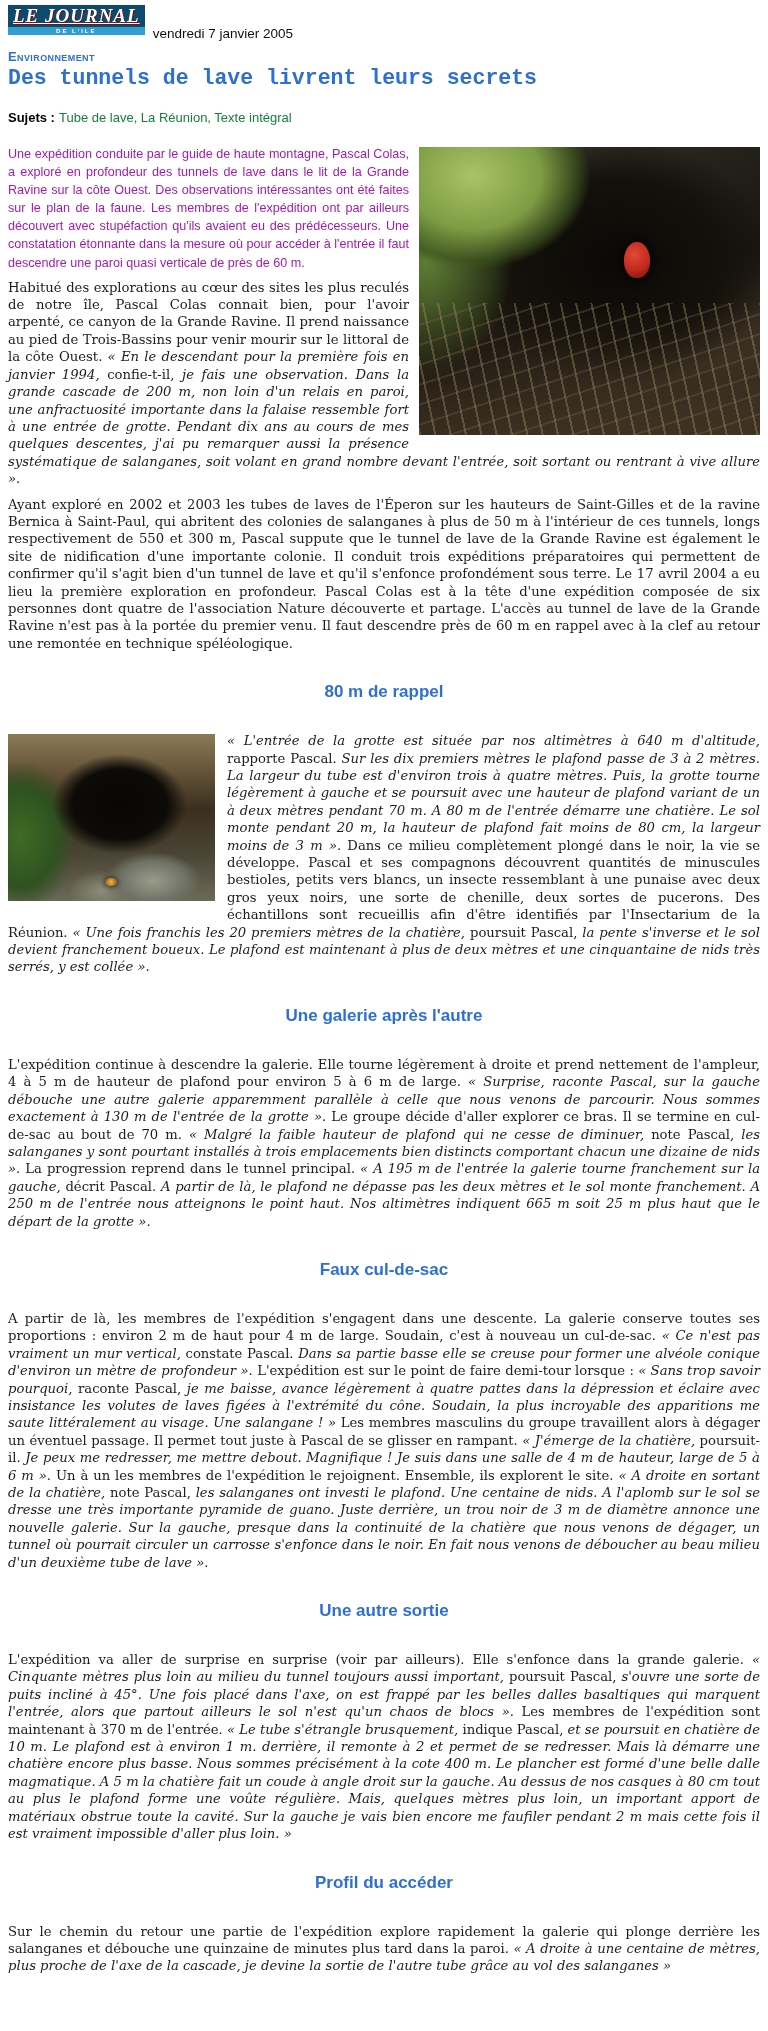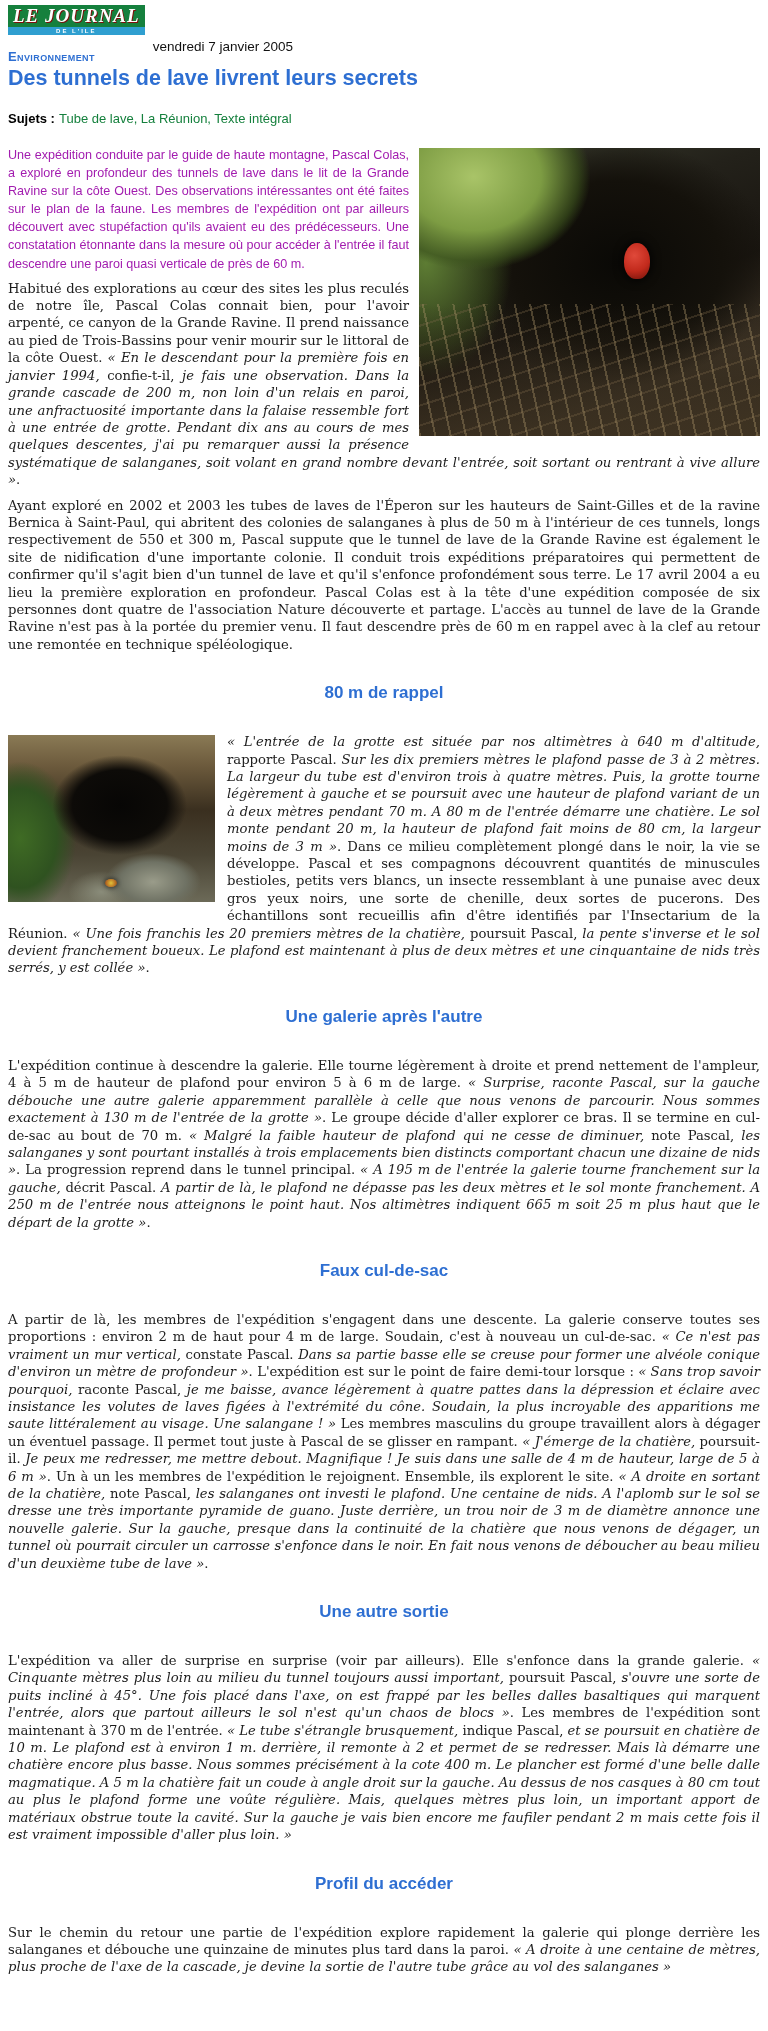--- a/index.html
+++ b/index.html
@@ -5,43 +5,43 @@
   html,body{margin:0;padding:0;background:#fff;}
   .page{
     width:768px;min-height:2031px;box-sizing:border-box;
     padding:5px 8px 24px;background:#fff;color:#1c1c1c;
     font-family:"DejaVu Serif","Liberation Serif",serif;
   }
   
   .masthead{display:flex;align-items:flex-end;margin:0 0 12px;}
   .logo{display:inline-block;text-decoration:none;line-height:0;}
   .logo-red{
-    display:block;background:#15803d;color:#fff;
+    display:block;background:#0c4a6e;color:#fff;
     font-family:"Liberation Serif","DejaVu Serif",serif;
     font-style:italic;font-weight:bold;font-size:19px;line-height:22px;
-    padding:0 5px;letter-spacing:1px;text-shadow:1px 1px 0 #7e100c;
+    padding:0 5px;letter-spacing:1px;text-shadow:1px 1px 0 #7e100c;text-decoration:underline;
   }
   .logo-blue{
     display:block;background:#2f9fd0;color:#fff;
     font-family:"Liberation Sans","DejaVu Sans",sans-serif;
     font-weight:bold;font-size:6px;line-height:8px;text-align:center;
     letter-spacing:2px;
   }
   .issue-date{
     font-family:"Liberation Sans","DejaVu Sans",sans-serif;
-    font-size:13.5px;color:#111;margin-left:8px;position:relative;top:19px;
+    font-size:13.5px;color:#111;margin-left:8px;position:relative;top:6px;
   }
   
   .rubric{
     font-family:"Liberation Sans","DejaVu Sans",sans-serif;
     font-variant:small-caps;font-weight:bold;font-size:13px;
     color:#2e6fd2;letter-spacing:.4px;margin:14px 0 1px;
   }
   h1.title{
-    font-family:Liberation Sans, sans-serif;
+    font-family:Liberation Mono, monospace;
     font-size:21.5px;font-weight:bold;color:#2e6fd2;margin:2px 0 20px;
   }
   .sujets{
     font-family:"Liberation Sans","DejaVu Sans",sans-serif;
     font-size:13px;margin:0 0 20px;color:#000;
   }
   .sujets .vals{color:#15803d;margin-left:4px;}
   
   p.body-text{
     font-size:13.2px;line-height:17.4px;text-align:justify;margin:0 0 8px;

